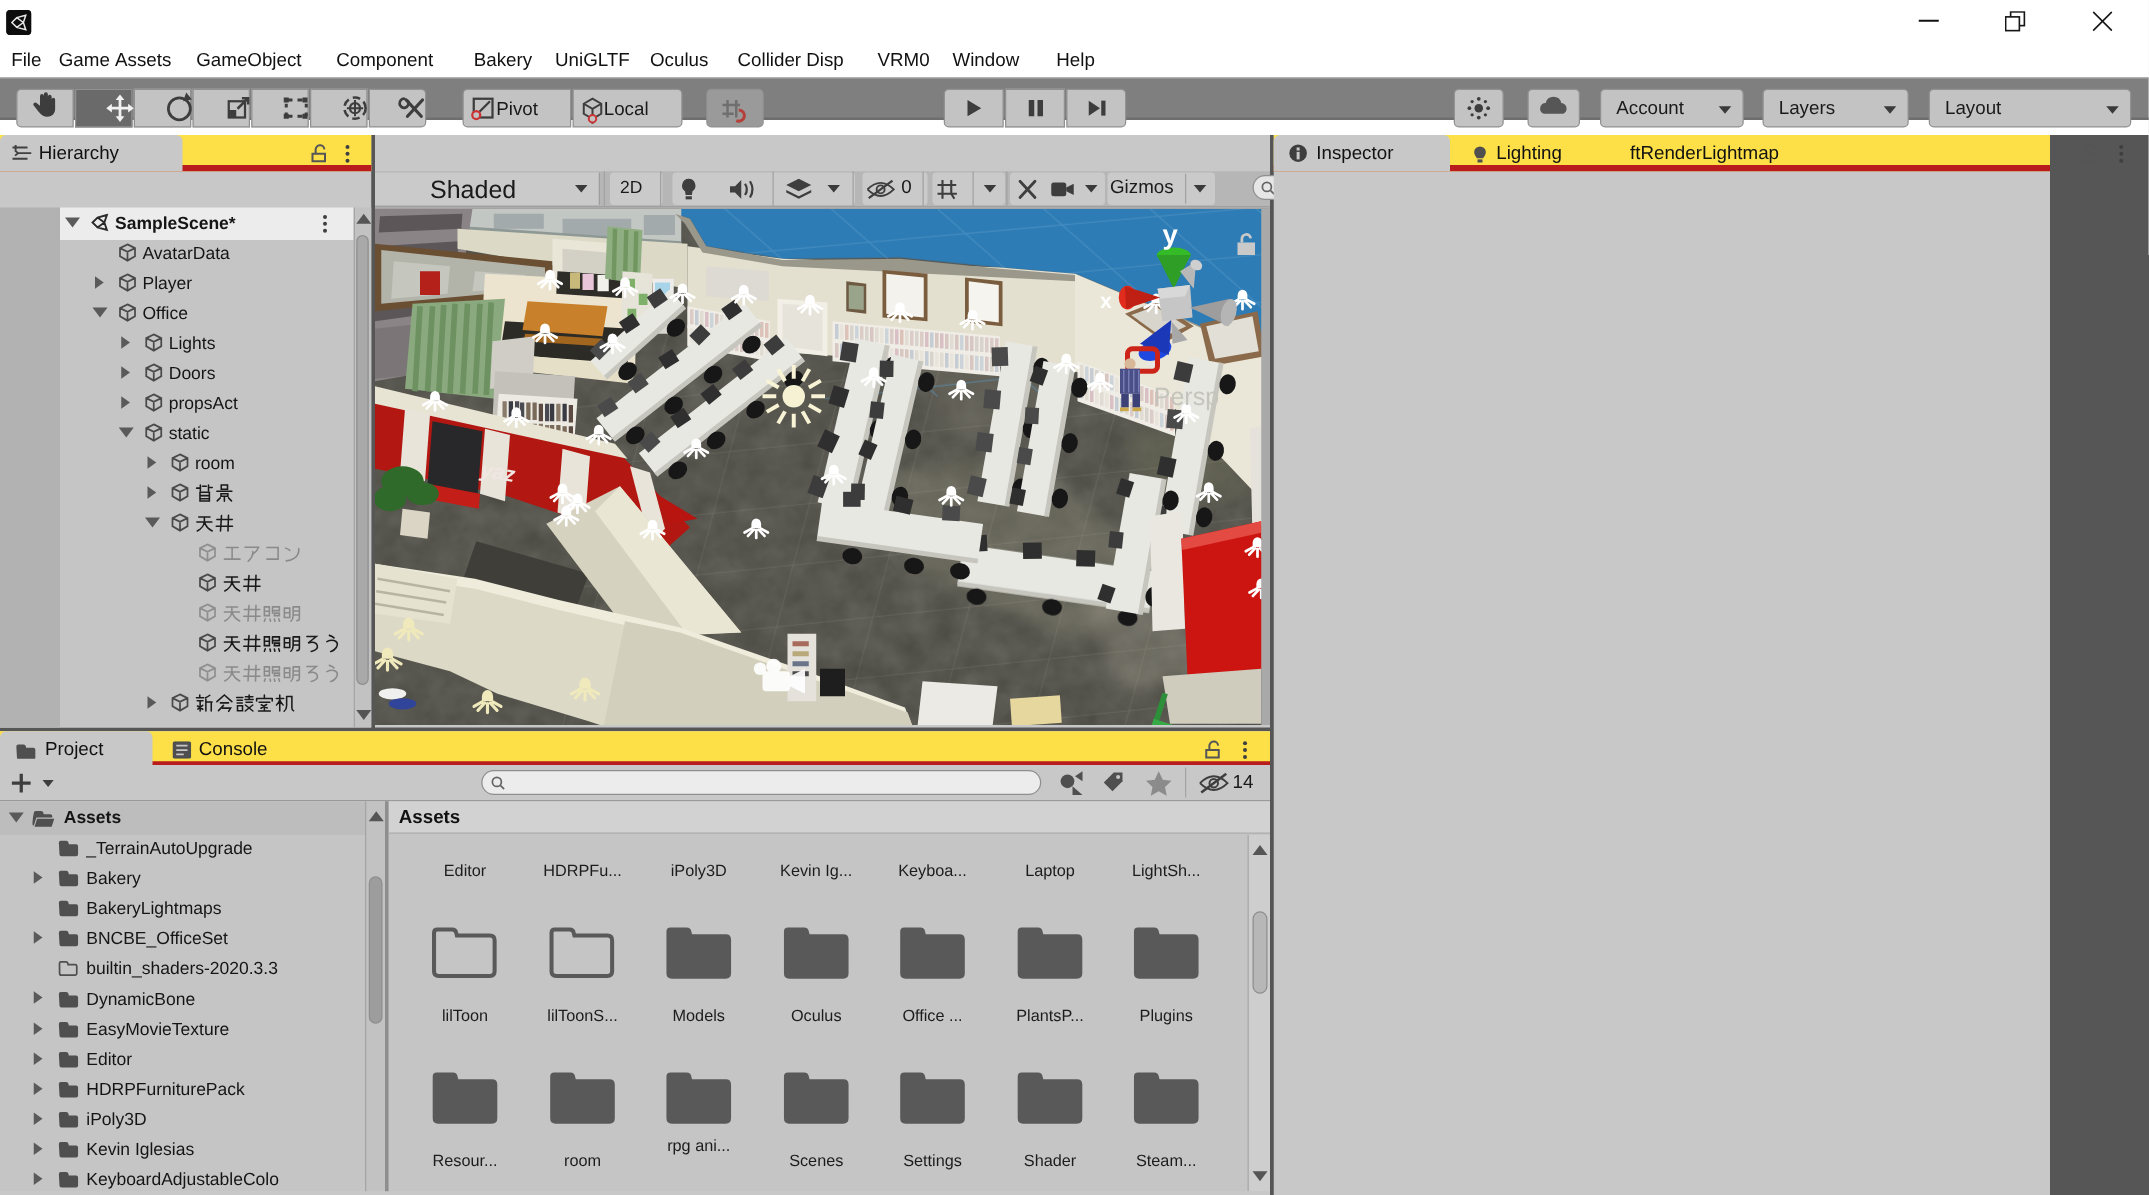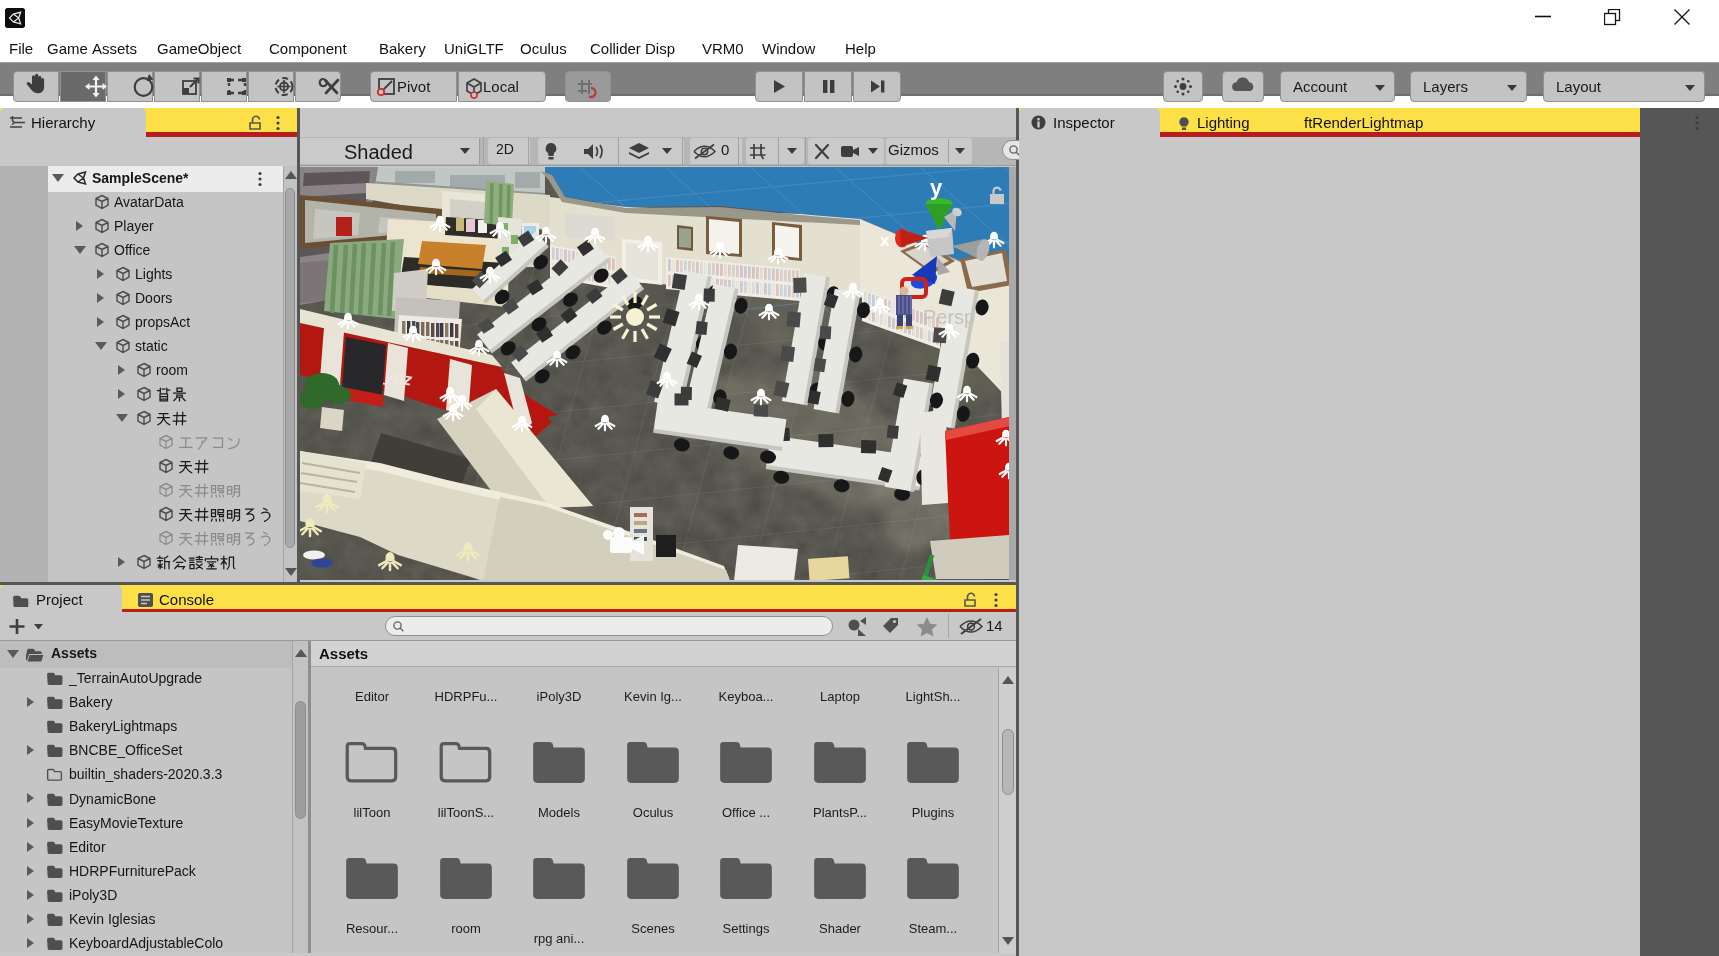--- a/index.html
+++ b/index.html
@@ -1387,21 +1387,21 @@
               <use href="#folderS"></use>
             </svg>
         <div class="gridlabel" style="left:15px;top:280px;">Resour...</div>
         <svg class="abs" style="left:127px;top:213px;" width="56" height="50" viewBox="0 0 52 45">
               <use href="#folderS"></use>
             </svg>
         <div class="gridlabel" style="left:109px;top:280px;">room</div>
         <svg class="abs" style="left:220px;top:213px;" width="56" height="50" viewBox="0 0 52 45">
               <use href="#folderS"></use>
             </svg>
-        <div class="gridlabel" style="left:202px;top:290px;">rpg ani...</div>
+        <div class="gridlabel" style="left:202px;top:268px;">rpg ani...</div>
         <svg class="abs" style="left:314px;top:213px;" width="56" height="50" viewBox="0 0 52 45">
               <use href="#folderS"></use>
             </svg>
         <div class="gridlabel" style="left:296px;top:280px;">Scenes</div>
         <svg class="abs" style="left:407px;top:213px;" width="56" height="50" viewBox="0 0 52 45">
               <use href="#folderS"></use>
             </svg>
         <div class="gridlabel" style="left:389px;top:280px;">Settings</div>
         <svg class="abs" style="left:501px;top:213px;" width="56" height="50" viewBox="0 0 52 45">
               <use href="#folderS"></use>

